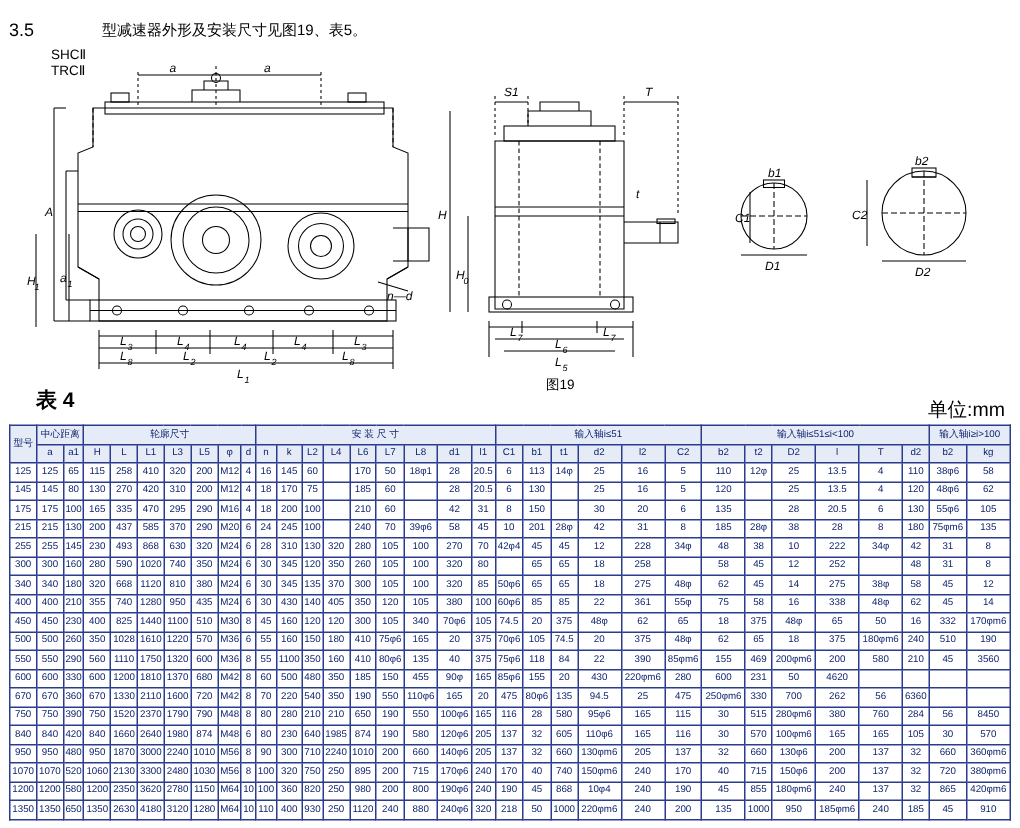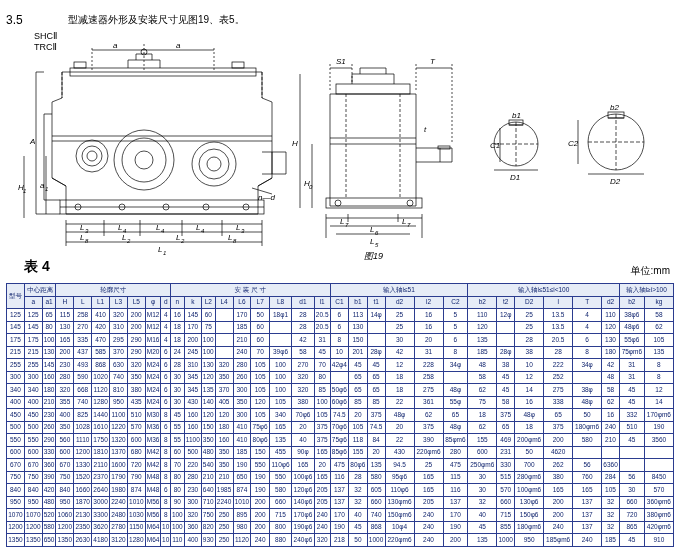--- a/index.html
+++ b/index.html
@@ -21,21 +21,21 @@
 
   
   .draw{position:absolute;left:0;top:28px;width:680px;height:228px;}
   svg.dw{position:absolute;left:0;top:0;}
   .lbl-i{font-size:8px;font-style:italic;fill:#000;}
   .cap{position:absolute;font-size:9px;}
 
   
   .tblhdr{position:absolute;left:0;top:258px;width:680px;height:22px;}
   .tblhdr .t5{position:absolute;left:24px;top:0px;font-size:14px;font-weight:bold;}
-  .tblhdr .unit{position:absolute;right:10px;top:6px;font-size:10px;}
+  .tblhdr .unit{position:absolute;right:10px;top:6px;font-size:13px;}
 
   
   .tblwrap{position:absolute;left:6px;top:283px;width:668px;}
   table.main{border-collapse:collapse;font-size:6.5px;line-height:1;width:668px;
              font-family:"Liberation Sans",sans-serif;}
   table.main th,table.main td{
     border:0.5px solid #2b3c8f;
     text-align:center;
     padding:0px 0px;
     height:11.5px;
@@ -235,21 +235,21 @@
           <text x="375" y="219" font-size="6">5</text>
 
         <text x="512" y="90">b1</text>
         <text x="490" y="120">C1</text>
         <text x="510" y="152">D1</text>
         <text x="610" y="82">b2</text>
         <text x="568" y="118">C2</text>
         <text x="610" y="156">D2</text>
       </g>
     </svg>
-    <div class="cap" style="left:364px;top:222px;font-style:italic;">图19</div>
+    <div class="cap" style="left:364px;top:222px;">图19</div>
   </div>
 
   <div class="tblhdr">
     <span class="t5">表 4</span>
     <span class="unit">单位:mm</span>
   </div>
 
   <div class="tblwrap">
     <table class="main">
       <thead>

